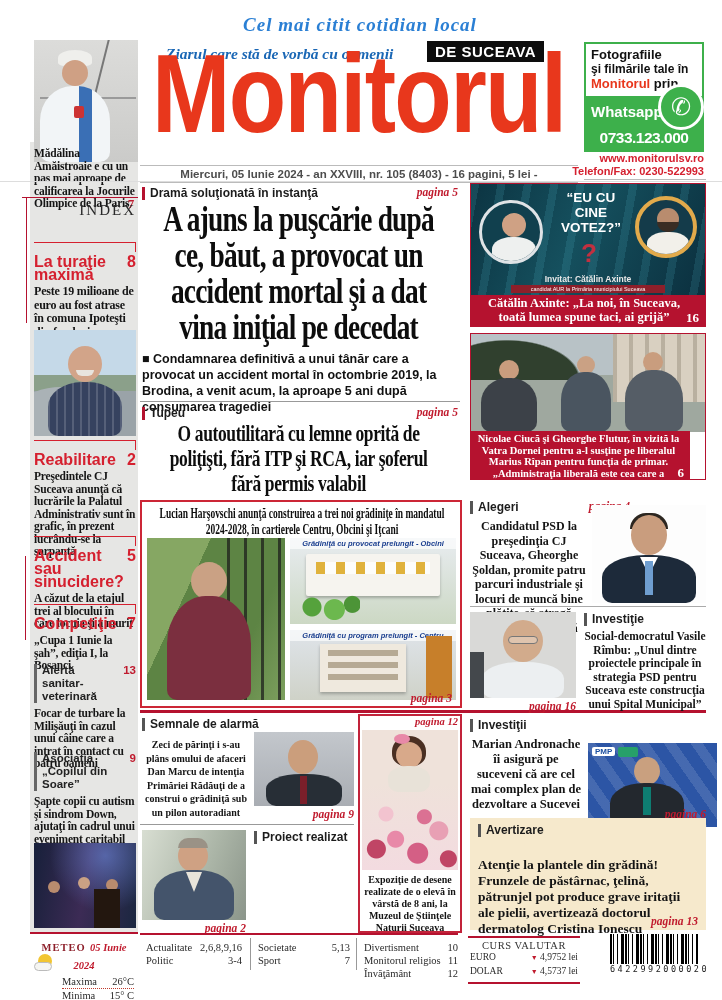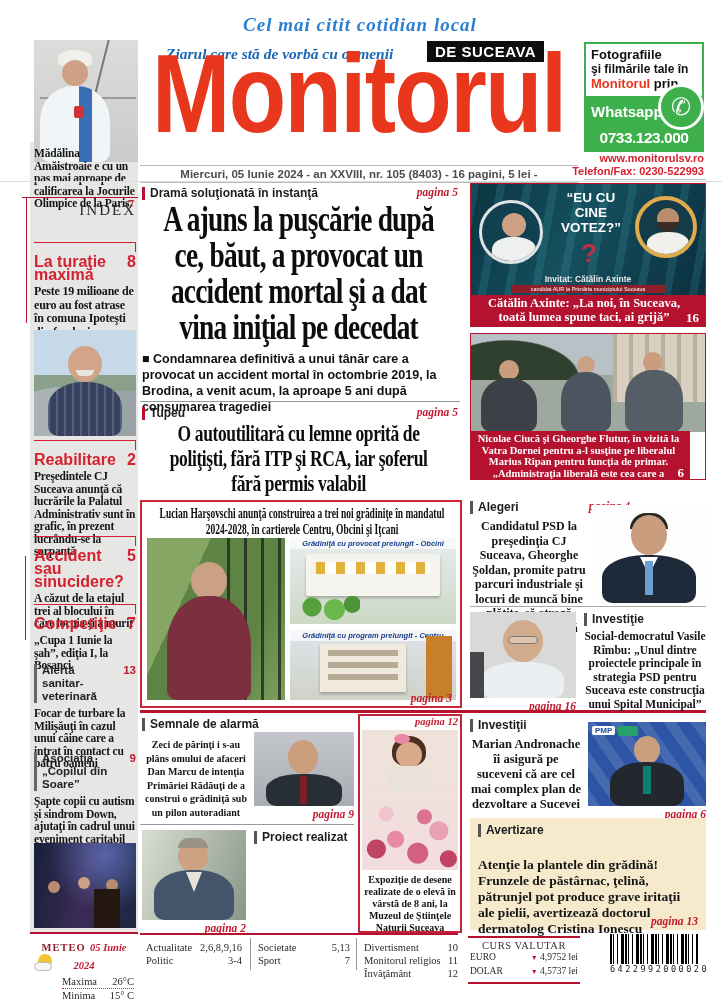--- a/index.html
+++ b/index.html
@@ -396,21 +396,21 @@
   </div>
   <div class="abs ctext" style="left:584px;top:630px;width:122px;font-size:11.5px;line-height:13.5px">Social-democratul Vasile Rîmbu: „Unul dintre proiectele principale în strategia PSD pentru Suceava este construcţia unui Spital Municipal”</div>
 
   <div class="kick" style="left:470px;top:718px;width:160px">
     <span class="kl">
         <i class="kbar gray"></i>
         <span>Investiţii</span>
       </span>
   </div>
   <div class="abs ctext" style="left:470px;top:737px;width:112px;font-size:12.5px;line-height:15px">Marian Andronache îi asigură pe suceveni că are cel mai complex plan de dezvoltare a Sucevei</div>
-  <div class="photo" style="left:588px;top:722px;width:118px;height:84px;background:repeating-linear-gradient(55deg,rgba(255,255,255,.12) 0 10px,transparent 10px 22px),#2c55a5">
+  <div class="photo" style="left:588px;top:743px;width:129px;height:84px;background:repeating-linear-gradient(55deg,rgba(255,255,255,.12) 0 10px,transparent 10px 22px),#2c55a5">
     <span style="position:absolute;left:4px;top:4px;background:#fff;color:#1c4fa0;font-weight:bold;font-size:8px;padding:0 3px;border-radius:2px">PMP</span>
     <i class="abs" style="left:30px;top:4px;width:20px;height:10px;background:#27a06a;border-radius:2px"></i>
     <i class="pp-h" style="left:46px;top:14px;width:26px;height:28px;background:#c9a07f"></i>
     <i class="pp-b" style="left:22px;top:40px;width:74px;height:44px;background:#23282e"></i>
     <i class="abs" style="left:55px;top:44px;width:8px;height:28px;background:#0e7d72"></i>
   </div>
   <div class="abs pag" style="left:588px;top:808px;width:118px;text-align:right">pagina 6</div>
 
   <div class="abs" style="left:470px;top:818px;width:236px;height:112px;background:#f6e9cc;padding:5px 8px">
     <div style="display:flex;gap:5px;align-items:center;font-weight:bold;font-size:12px;color:#1c1c1c">

